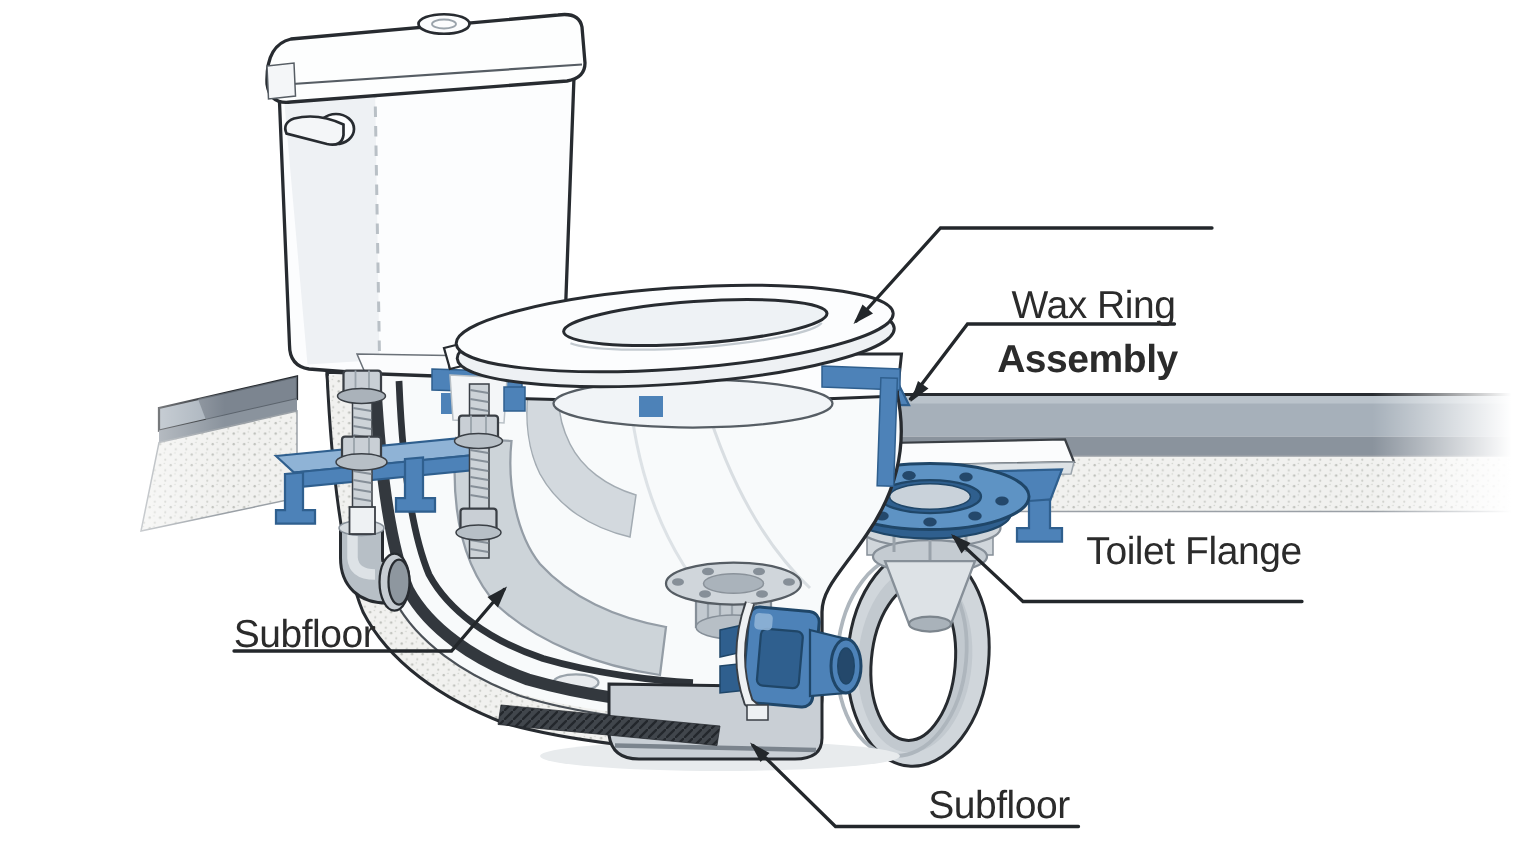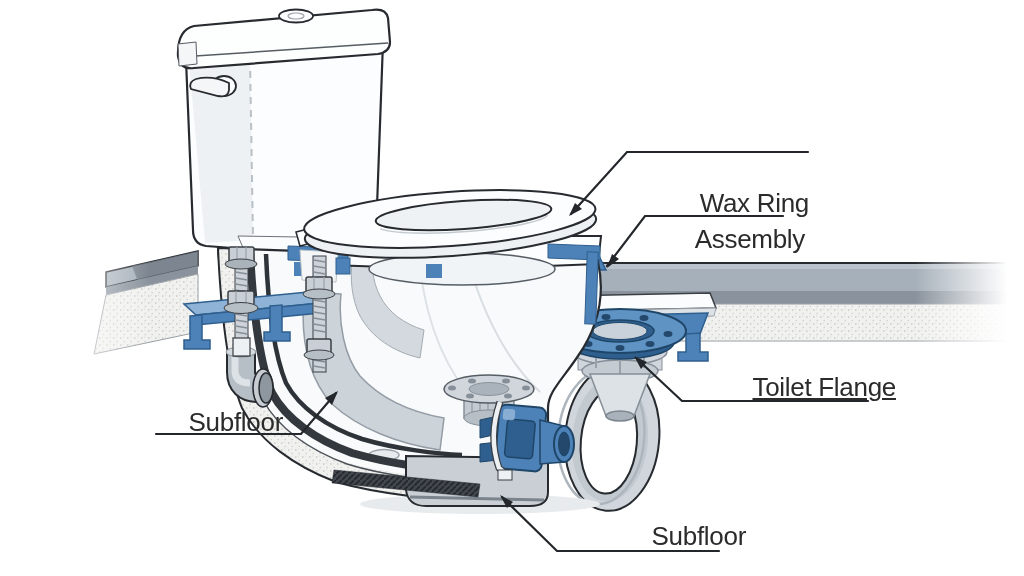--- a/index.html
+++ b/index.html
@@ -3,21 +3,21 @@
 <meta charset="utf-8">
 <style>
   html,body{margin:0;padding:0;background:#fff;}
   #stage{
     position:relative;width:1024px;height:576px;background:var(--bg,#fff);
     overflow:hidden;font-family:"Liberation Sans",sans-serif;
   }
   #stage svg{position:absolute;left:0;top:0;}
   .lbl{
     position:absolute;font-size:26px;line-height:1;letter-spacing:-.3px;
-    color:var(--label-text,#2b2b2b);text-align:right;white-space:nowrap;
+    color:var(--label-text,#2b2b2b);text-align:center;white-space:nowrap;
     font-family:"Liberation Sans",sans-serif;
   }
 </style>
 </head>
 <body>
 
 <div id="stage">
 
 <svg width="1024" height="576" viewBox="0 0 1024 576">
   <defs>
@@ -237,18 +237,18 @@
   <g style="fill:var(--leader)" stroke="none">
     <polygon points="569,216 575,203 582,209"></polygon>
     <polygon points="607,268 612,254 619,259"></polygon>
     <polygon points="634,356 647,362 641,369"></polygon>
     <polygon points="338,391 332,405 325,398"></polygon>
     <polygon points="500,495 513,502 507,508"></polygon>
   </g>
 </svg>
 
 <div class="lbl" style="left:649px;top:190px;width:160px;">Wax Ring</div>
-<div class="lbl" style="left:645px;top:226px;width:160px;">Assembly</div>
-<div class="lbl" style="left:696px;top:374px;width:200px;text-decoration:underline;">Toilet Flange</div>
+<div class="lbl" style="left:645px;top:226px;width:160px;font-weight:bold;">Assembly</div>
+<div class="lbl" style="left:696px;top:354px;width:200px;">Toilet Flange</div>
 <div class="lbl" style="left:123px;top:409px;width:160px;">Subfloor</div>
 <div class="lbl" style="left:586px;top:523px;width:160px;">Subfloor</div>
 
 </div>
 
 </body></html>

